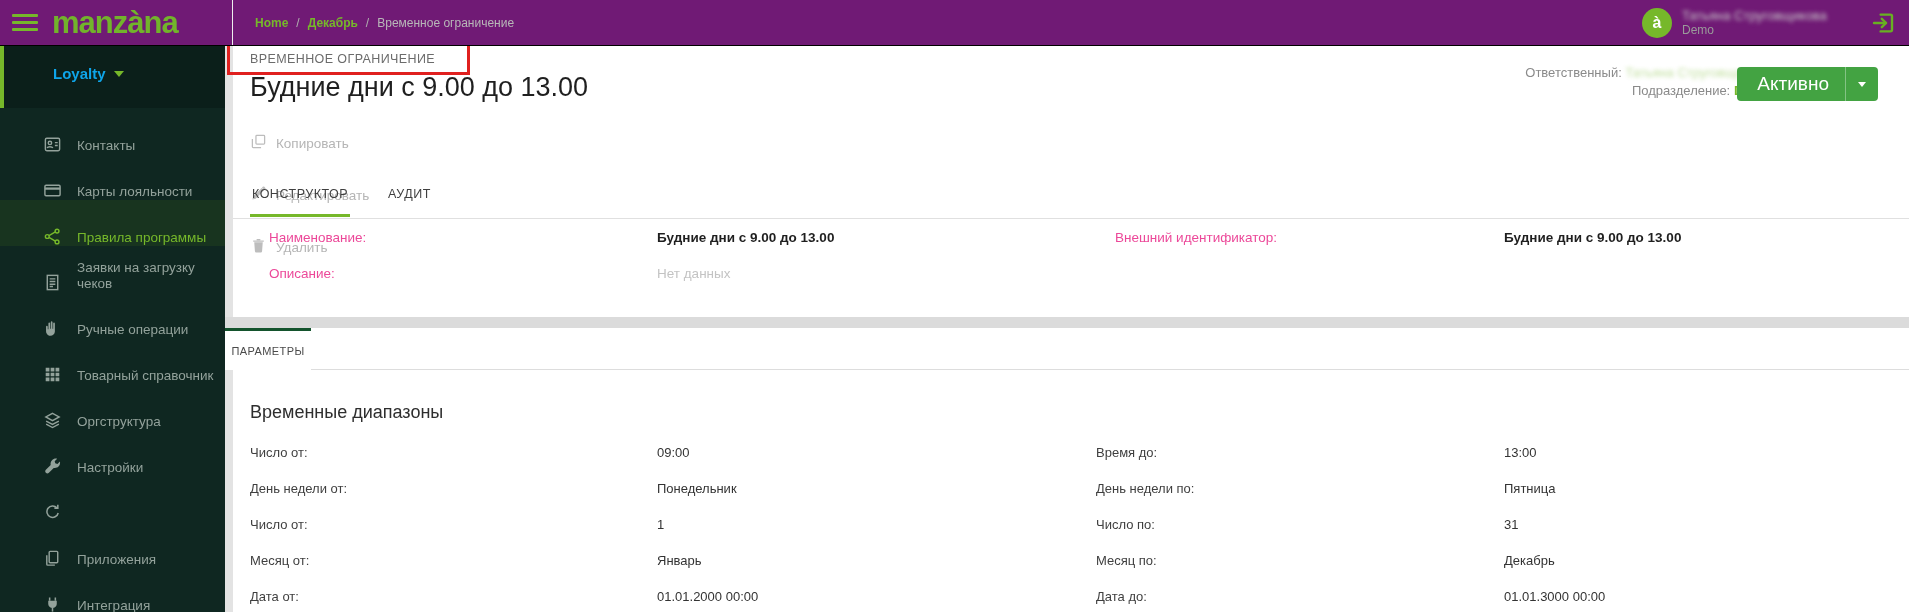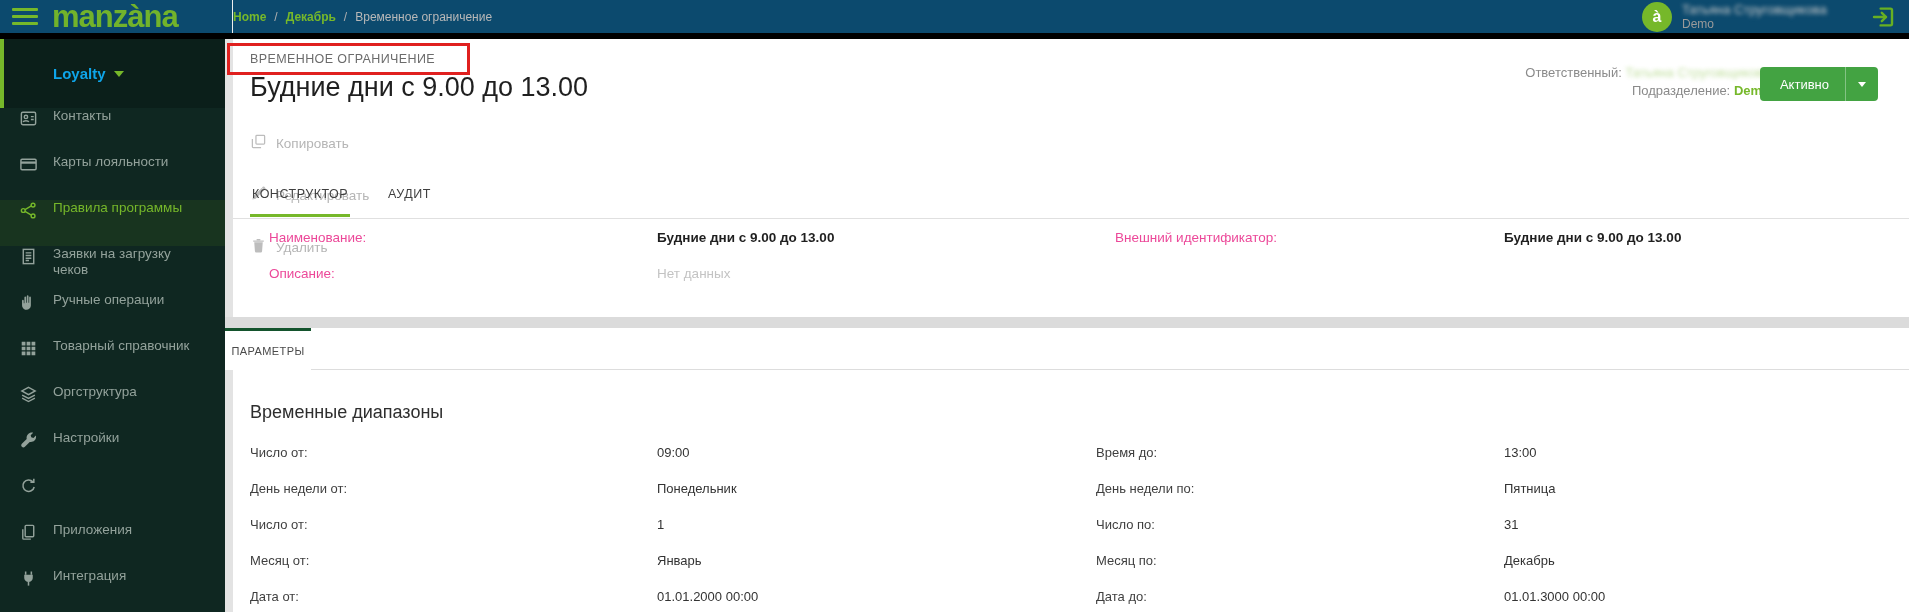--- a/index.html
+++ b/index.html
@@ -1,47 +1,47 @@
 <!DOCTYPE html>
 <html><head>
 <meta charset="utf-8">
 <style>
   * { margin:0; padding:0; box-sizing:border-box; }
   html,body { background:#fff; }
   body { font-family:"Liberation Sans", sans-serif; }
   #app { position:relative; width:1909px; height:612px; overflow:hidden; background:#fff; }
 
   
-  .topbar { position:absolute; top:0; left:0; width:100%; height:39px; background:#0c4a6e;
-            border-bottom:6px solid #000000; display:flex; align-items:center; z-index:5; }
+  .topbar { position:absolute; top:0; left:0; width:100%; height:46px; background:#701a75;
+            border-bottom:1px solid #000000; display:flex; align-items:center; z-index:5; }
   .tb-left { width:233px; height:100%; display:flex; align-items:center; border-right:1px solid #eee; }
   .hamburger { margin-left:12px; width:26px; cursor:pointer; }
   .hamburger div { height:3px; background:#76b82a; margin:4px 0; border-radius:1px; }
   .logo { margin-left:14px; font-size:31px; font-weight:bold; color:#72b32b; letter-spacing:-1px; line-height:36px; }
-  .breadcrumb { font-size:12px; display:flex; align-items:center; gap:8px; }
+  .breadcrumb { margin-left:22px; font-size:12px; display:flex; align-items:center; gap:8px; }
   .bc-link { color:#76b82a; font-weight:600; cursor:pointer; }
   .bc-sep { color:#b0b0b0; }
   .bc-current { color:#b8b8b8; }
   .tb-right { margin-left:auto; display:flex; align-items:center; gap:10px; padding-right:14px; }
   .avatar { width:30px; height:30px; border-radius:50%; background:#76b82a; color:#fff;
             font-size:16px; font-weight:bold; display:flex; align-items:center; justify-content:center; }
   .user-block { line-height:14px; min-width:165px; }
   .user-name { font-size:13px; color:#c9c9c9; filter:blur(2px); }
   .user-division { font-size:12px; color:#9a9a9a; }
   .exit-btn { width:24px; height:24px; margin-left:14px; cursor:pointer; display:flex; align-items:center; }
 
   
   .sidebar { position:absolute; top:39px; left:0; width:225px; height:573px; background:#0f2721; }
   .side-section { height:69px; background:#0b1f1a; border-left:4px solid #76b82a;
                   display:flex; align-items:center; padding-left:49px; cursor:pointer; }
   .side-section-label { color:#0ea5e9; font-weight:bold; font-size:15px; }
   .caret-green { display:inline-block; margin-left:8px; width:0; height:0;
                  border-left:5px solid transparent; border-right:5px solid transparent; border-top:6px solid #76b82a; }
   .nav { }
-  .nav-item { height:46px; display:flex; align-items:flex-start; padding-left:18px; color:#93a29b; cursor:pointer; }
+  .nav-item { height:46px; display:flex; align-items:flex-end; padding-left:42px; color:#93a29b; cursor:pointer; }
   .nav-item .nav-icon { width:20px; height:20px; flex:0 0 20px; display:flex; align-items:center; justify-content:center; }
   .nav-item .nav-label { margin-left:15px; font-size:13.5px; line-height:16px; width:152px; }
   .nav-item.active { background:#18341f; color:#76b82a; }
   .nav-icon svg { stroke:currentColor; }
 
   
   .gutter { position:absolute; top:39px; left:225px; width:8px; height:573px; background:#e3e3e3; }
 
   
   .content { position:absolute; top:39px; left:233px; width:1676px; height:573px; background:#fff; }
@@ -51,21 +51,21 @@
   .entity-type { position:absolute; left:17px; top:13px; font-size:12.5px; color:#6b6b6b; letter-spacing:.4px; }
   .page-title { position:absolute; left:17px; top:33px; font-size:27px; color:#1f1f1f; font-weight:400; }
 
   .meta { position:absolute; top:25px; right:139px; text-align:right; font-size:13px; line-height:18px; }
   .meta-label { color:#8a8a8a; }
   .resp-value { color:#76b82a; opacity:.45; filter:blur(2px); }
   .division-value { color:#76b82a; font-weight:bold; }
 
   .status-btn { position:absolute; top:28px; right:31px; height:34px; background:#43a342; border:none;
                 border-radius:4px; display:flex; align-items:center; cursor:pointer; padding:0; }
-  .status-label { color:#fff; font-size:13px; padding:0 16px 0 20px; }
+  .status-label { color:#fff; font-size:19px; padding:0 16px 0 20px; }
   .status-divider { width:1px; height:34px; background:rgba(255,255,255,.35); }
   .status-caret { width:0; height:0; margin:0 12px; border-left:4.5px solid transparent;
                   border-right:4.5px solid transparent; border-top:5px solid #fff; }
 
   .toolbar { position:absolute; left:17px; top:94px; display:flex; gap:32px;flex-direction:column; }
   .tool { display:flex; align-items:center; gap:9px; background:none; border:none;
           color:#b5b5b5; font-size:13.5px; font-family:inherit; cursor:pointer; }
   .tool svg { stroke:#bdbdbd; }
 
   .tabs { position:absolute; left:0; top:142px; width:100%; border-bottom:1px solid #e0e0e0;

